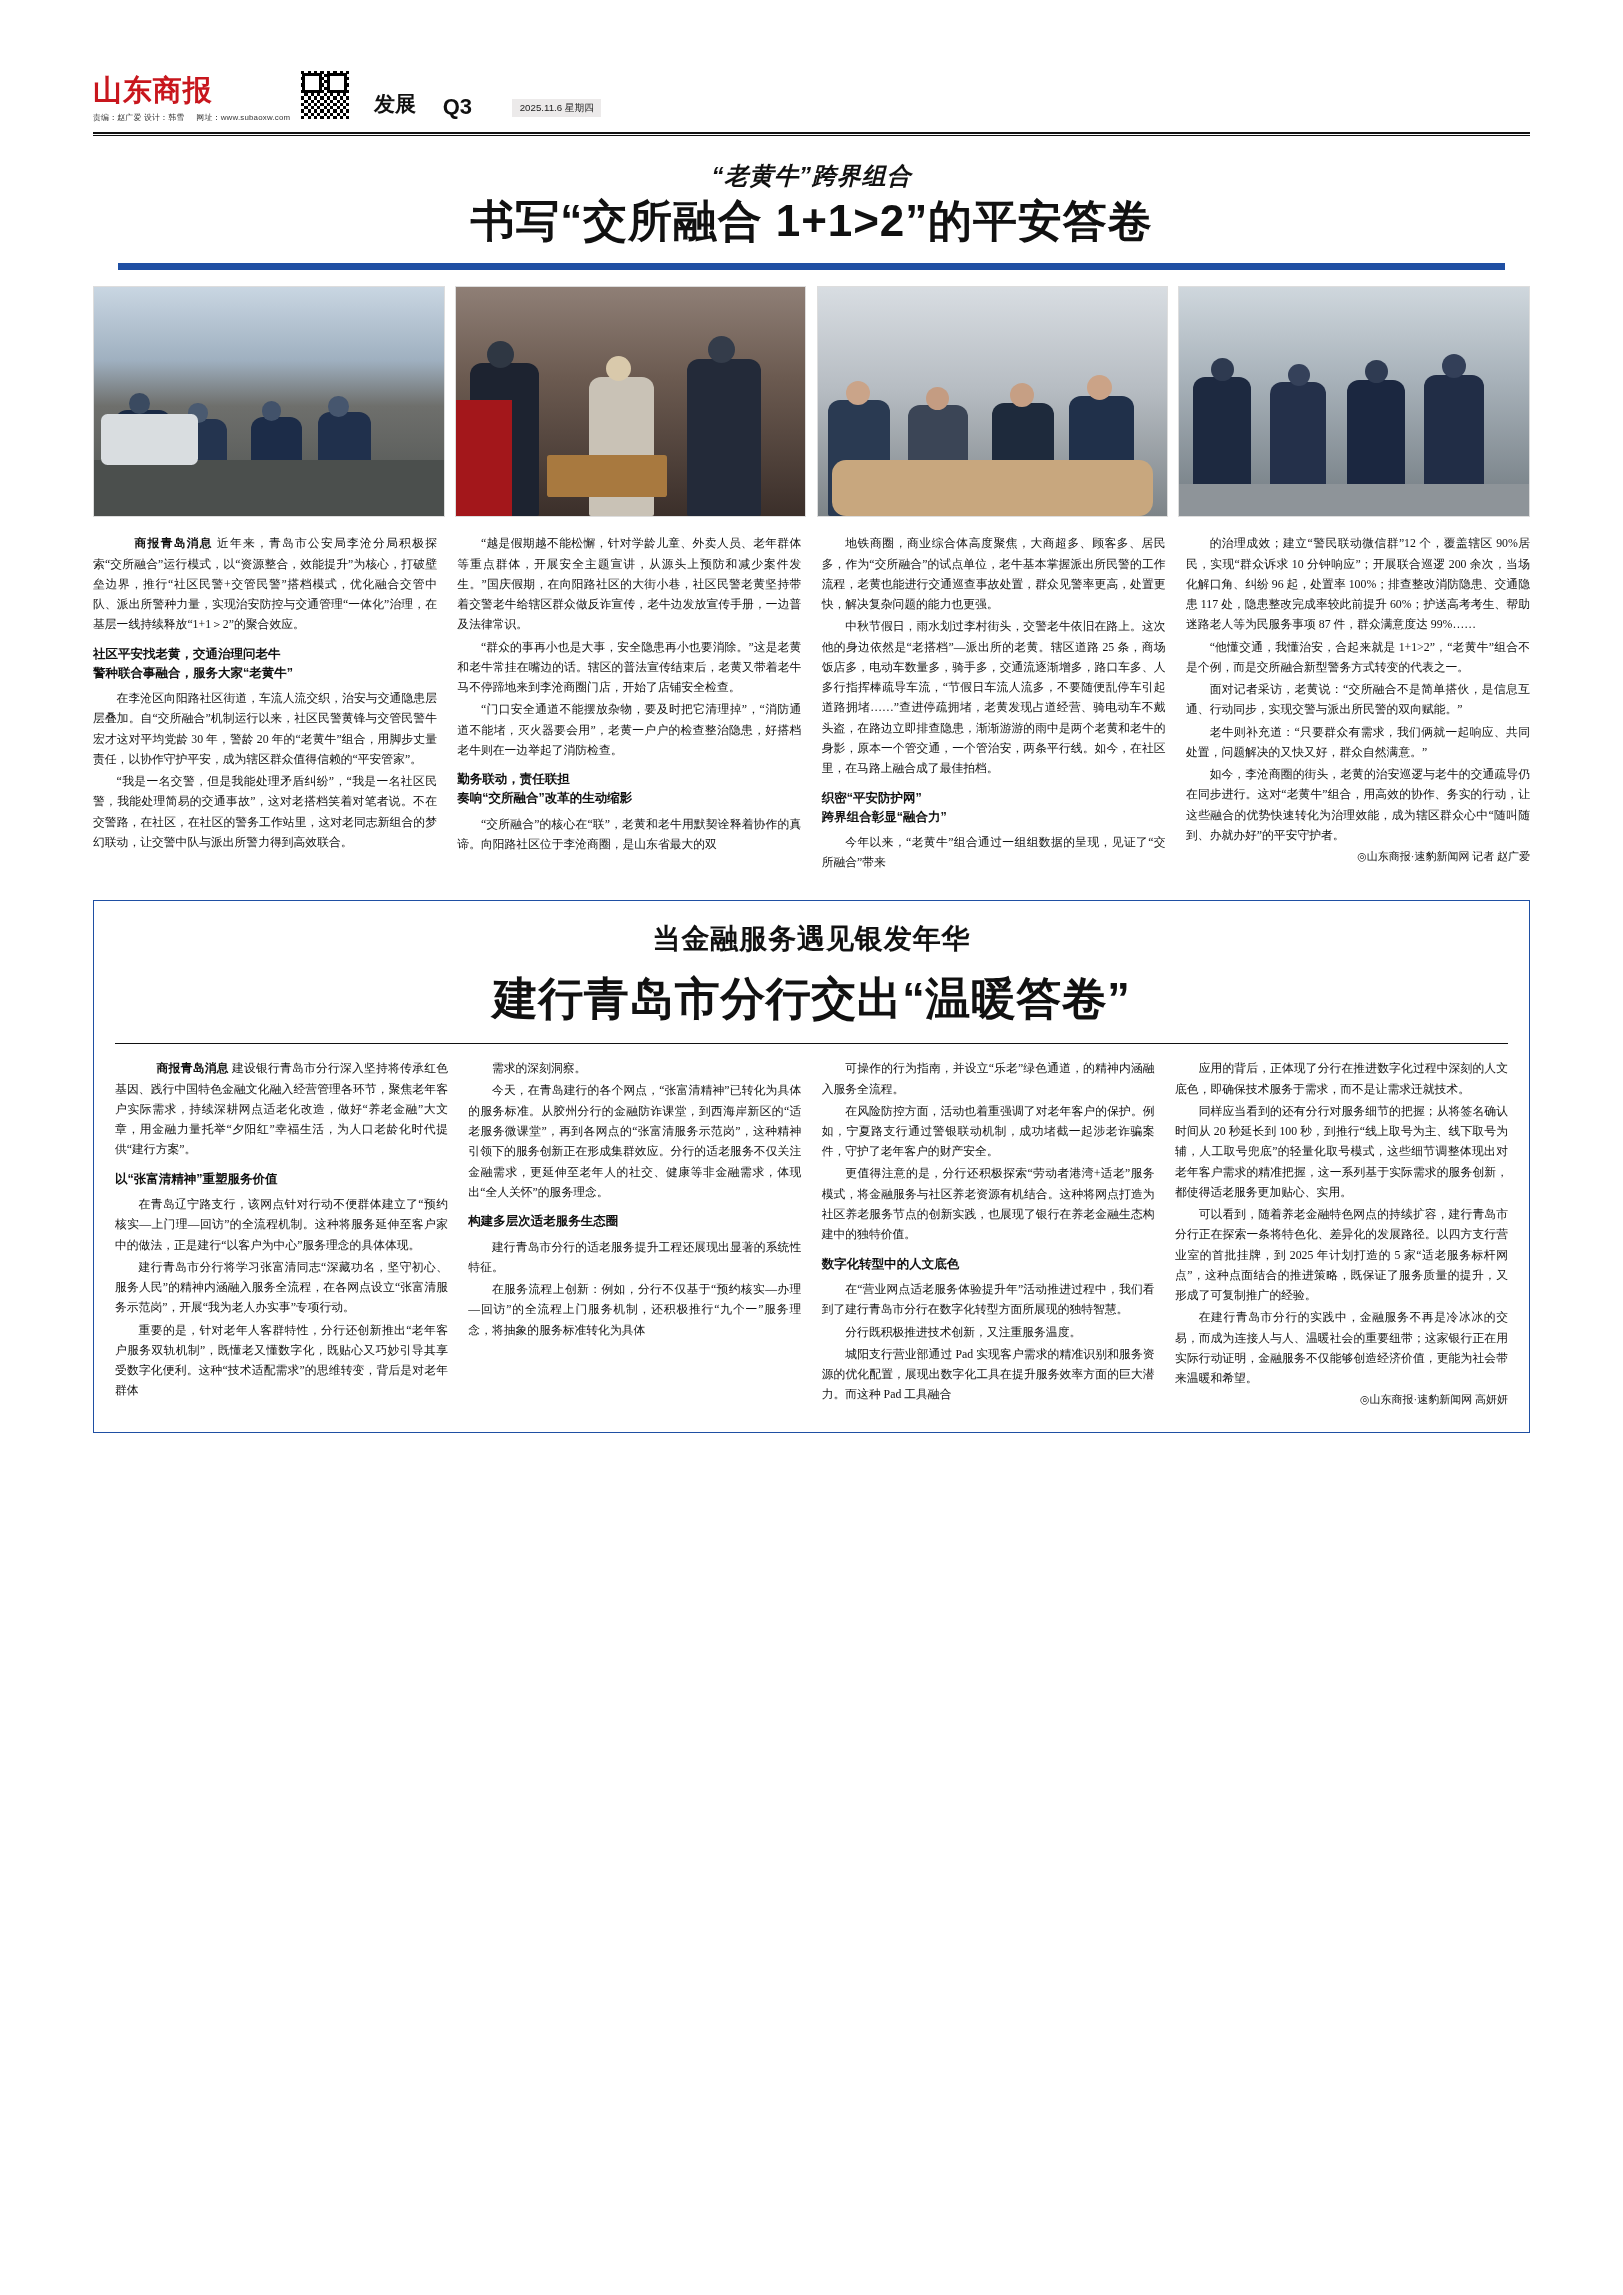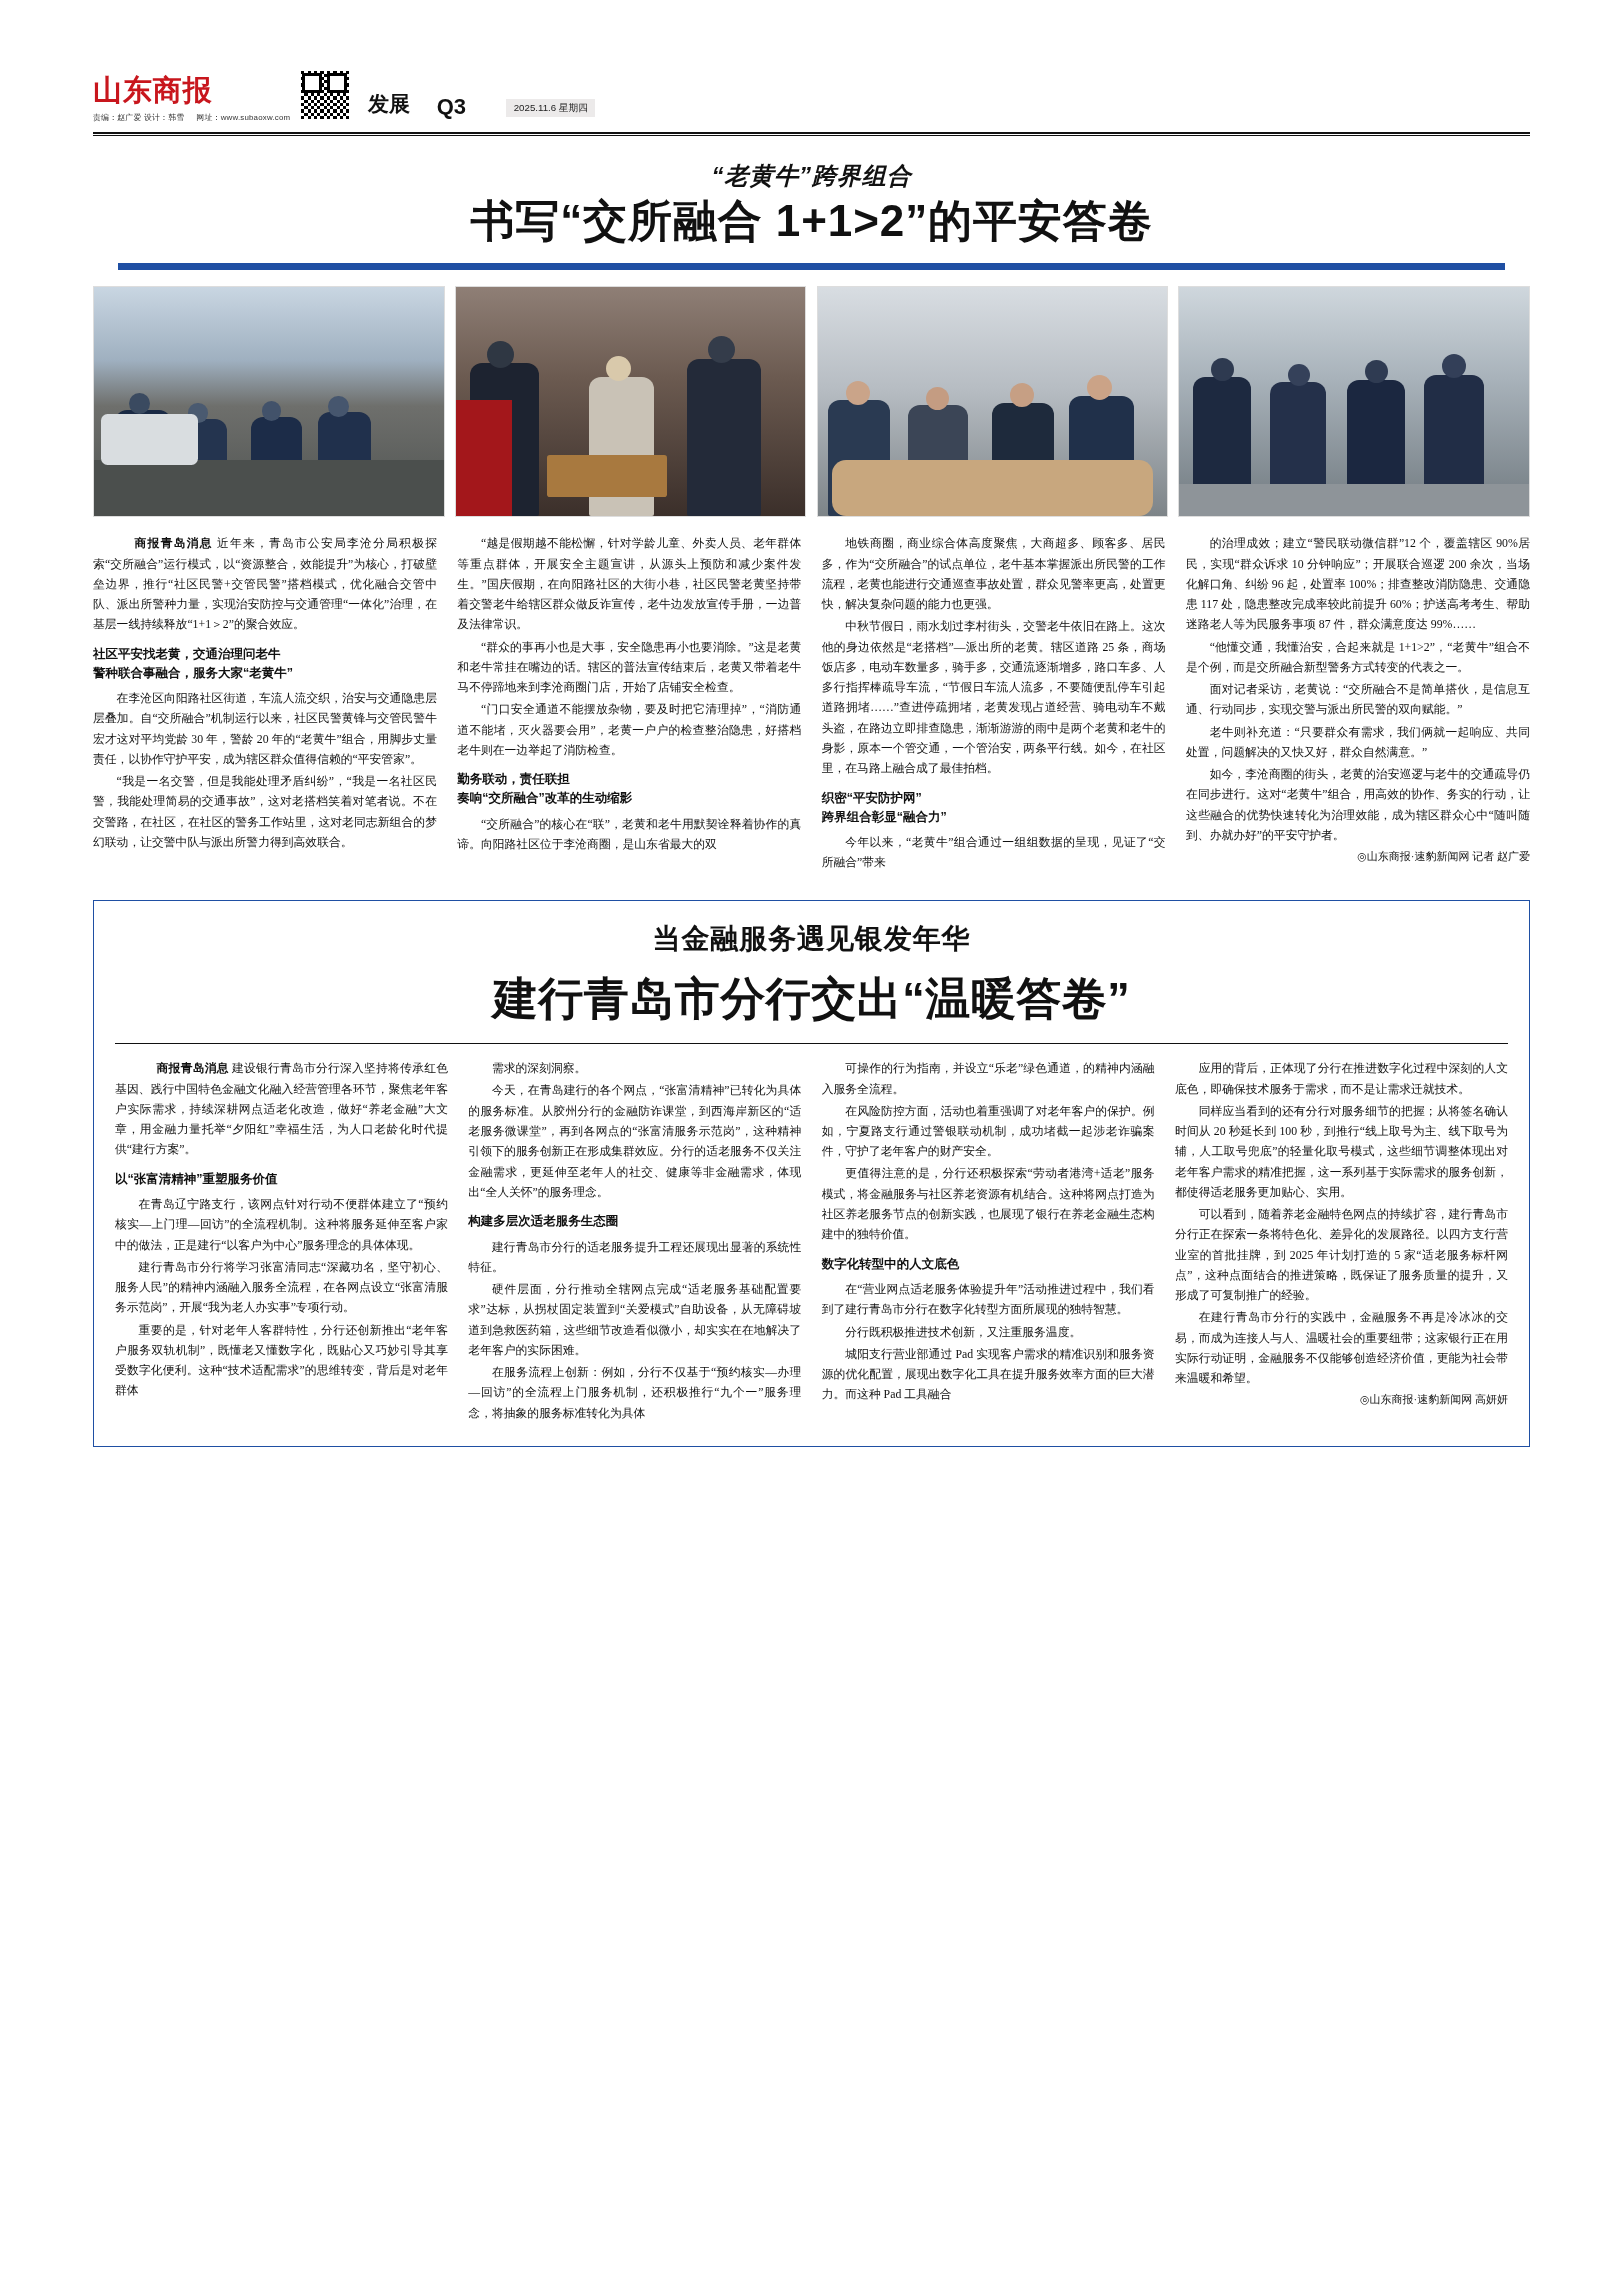--- a/index.html
+++ b/index.html
@@ -55,21 +55,21 @@
     content:""; position:absolute; width:14px; height:14px;
     border: 3.2px solid #000; background:#fff;
   }
   .qr::before { top:1.9px; left:1.9px; }
   .qr::after  { top:1.9px; right:1.9px; }
   .section-name {
     font-family: "Liberation Sans", sans-serif;
     font-weight: bold;
     font-size: 21px;
     color: #111;
-    margin-left: 9px;
+    margin-left: 15px;
     margin-bottom: 4.6px;
   }
   .page-no {
     font-family: "Liberation Sans", sans-serif;
     font-weight: bold;
     font-size: 22px;
     margin-left: 18.5px;
     margin-bottom: 2.8px;
   }
   .date-box {
@@ -332,21 +332,20 @@
         <p>在青岛辽宁路支行，该网点针对行动不便群体建立了“预约核实—上门理—回访”的全流程机制。这种将服务延伸至客户家中的做法，正是建行“以客户为中心”服务理念的具体体现。</p>
         <p>建行青岛市分行将学习张富清同志“深藏功名，坚守初心、服务人民”的精神内涵融入服务全流程，在各网点设立“张富清服务示范岗”，开展“我为老人办实事”专项行动。</p>
         <p>重要的是，针对老年人客群特性，分行还创新推出“老年客户服务双轨机制”，既懂老又懂数字化，既贴心又巧妙引导其享受数字化便利。这种“技术适配需求”的思维转变，背后是对老年群体</p>
       </div>
 
       <div class="col">
         <p>需求的深刻洞察。</p>
         <p>今天，在青岛建行的各个网点，“张富清精神”已转化为具体的服务标准。从胶州分行的金融防诈课堂，到西海岸新区的“适老服务微课堂”，再到各网点的“张富清服务示范岗”，这种精神引领下的服务创新正在形成集群效应。分行的适老服务不仅关注金融需求，更延伸至老年人的社交、健康等非金融需求，体现出“全人关怀”的服务理念。</p>
         <div class="sub-head">构建多层次适老服务生态圈</div>
         <p>建行青岛市分行的适老服务提升工程还展现出显著的系统性特征。</p>
-        <p>硬件层面，分行推动全辖网点完成“适老服务基础配置要求”达标，从拐杖固定装置到“关爱模式”自助设备，从无障碍坡道到急救医药箱，这些细节改造看似微小，却实实在在地解决了老年客户的实际困难。</p>
         <p>在服务流程上创新：例如，分行不仅基于“预约核实—办理—回访”的全流程上门服务机制，还积极推行“九个一”服务理念，将抽象的服务标准转化为具体</p>
       </div>
 
       <div class="col">
         <p>可操作的行为指南，并设立“乐老”绿色通道，的精神内涵融入服务全流程。</p>
         <p>在风险防控方面，活动也着重强调了对老年客户的保护。例如，宁夏路支行通过警银联动机制，成功堵截一起涉老诈骗案件，守护了老年客户的财产安全。</p>
         <p>更值得注意的是，分行还积极探索“劳动者港湾+适老”服务模式，将金融服务与社区养老资源有机结合。这种将网点打造为社区养老服务节点的创新实践，也展现了银行在养老金融生态构建中的独特价值。</p>
         <div class="sub-head">数字化转型中的人文底色</div>
         <p>在“营业网点适老服务体验提升年”活动推进过程中，我们看到了建行青岛市分行在数字化转型方面所展现的独特智慧。</p>
         <p>分行既积极推进技术创新，又注重服务温度。</p>

